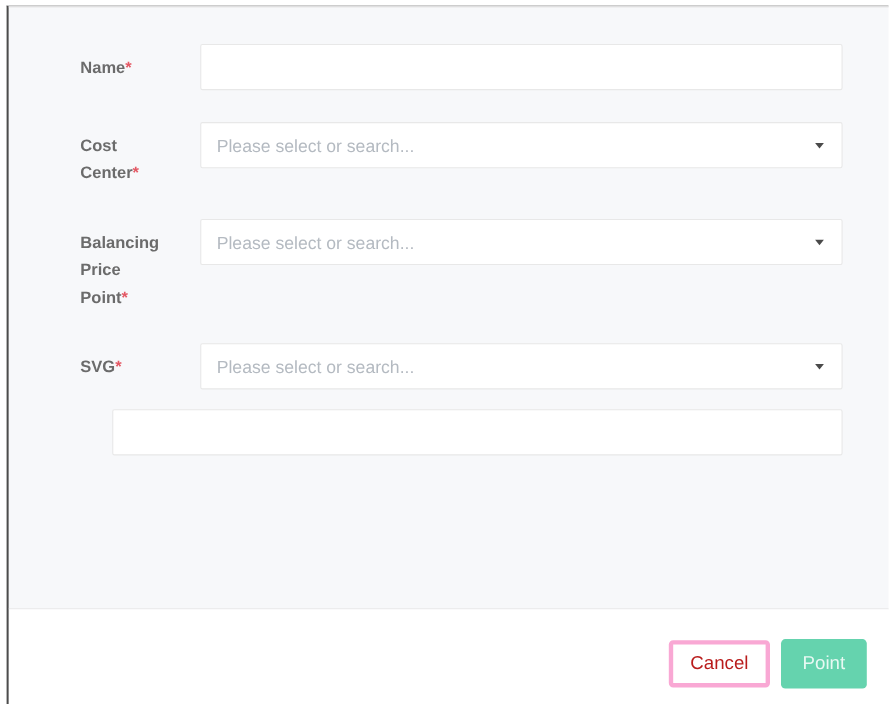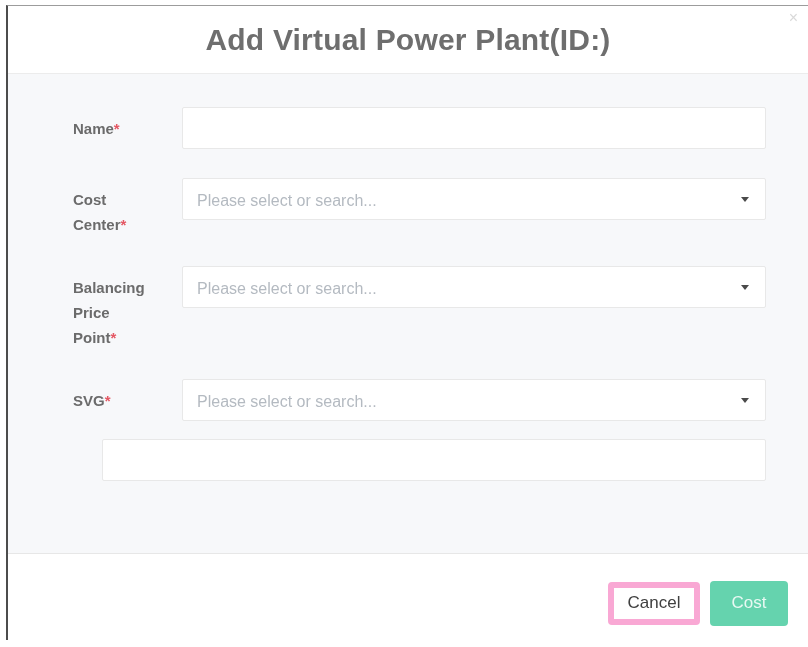--- a/index.html
+++ b/index.html
@@ -150,41 +150,37 @@
     font-family: "Liberation Sans", sans-serif;
     font-size: 17px;
     border-radius: 4px;
     cursor: pointer;
     box-sizing: border-box;
   }
   .btn-cancel {
     width: 92px;
     height: 43px;
     background: #ffffff;
-    border: 6px solid #f9a8d4;
-    color: #404040;
+    border: 4px solid #f9a8d4;
+    color: #b91c1c;
   }
   .btn-save {
     width: 78px;
     height: 45px;
     background: #65d3ae;
     border: none;
     color: rgba(255, 255, 255, 0.85);
   }
 </style>
 </head>
 <body>
 
 <div class="stage">
   <div class="modal">
 
-    <div class="modal-header">
-      <div class="modal-title">Add Virtual Power Plant(ID:)</div>
-      <div class="close-x">×</div>
-    </div>
 
     <div class="modal-body">
 
       <div class="form-row">
         <div class="field-label"><span>Name</span><span class="req">*</span></div>
         <div class="field-control">
           <input class="text-input" type="text" placeholder="" style="">
         </div>
       </div>
 
@@ -221,17 +217,17 @@
       <div class="form-row last">
         <div class="field-control">
           <input class="text-input" type="text" placeholder="" style="">
         </div>
       </div>
 
     </div>
 
     <div class="modal-footer">
       <button class="btn btn-cancel">Cancel</button>
-      <button class="btn btn-save">Cost</button>
+      <button class="btn btn-save">Point</button>
     </div>
 
   </div>
 </div>
 
 </body></html>

